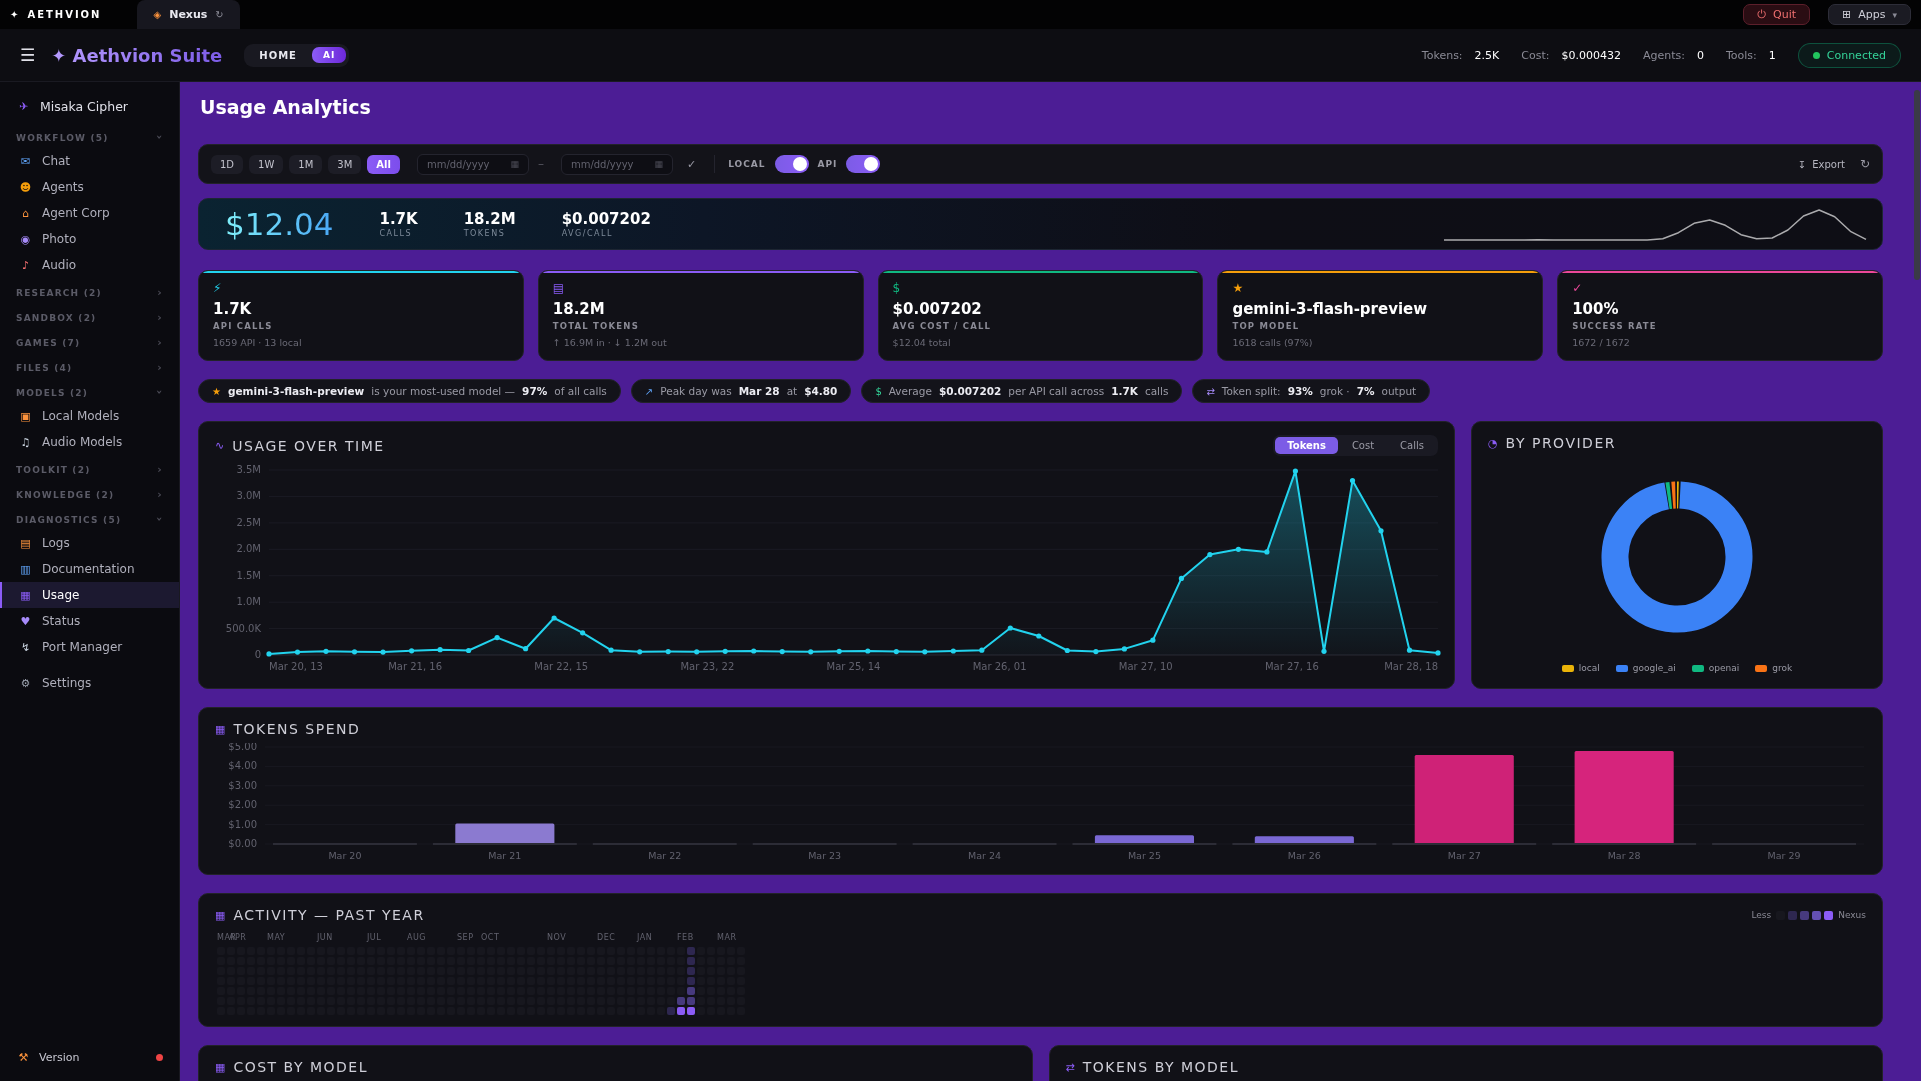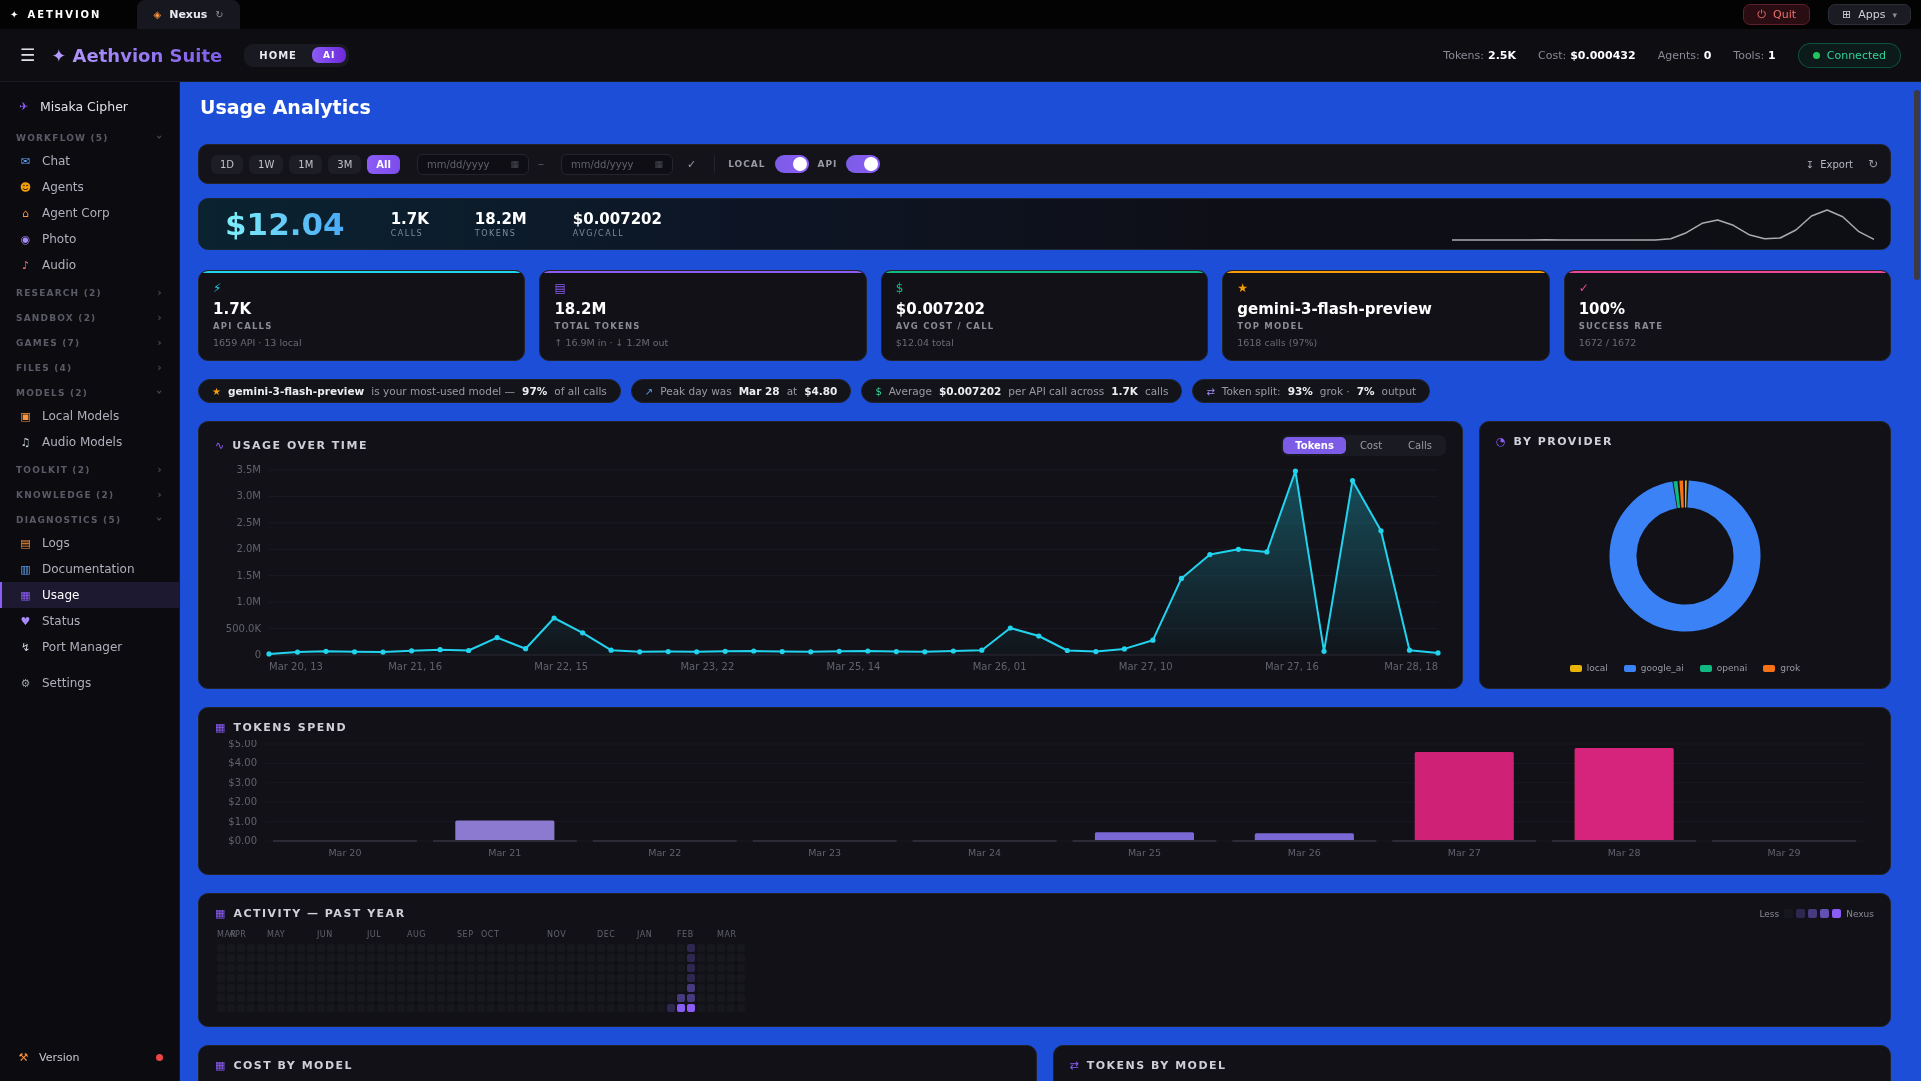--- a/index.html
+++ b/index.html
@@ -16,56 +16,56 @@
   .btn-apps{display:flex;align-items:center;gap:7px;background:#1b1b23;border:1px solid #2d2d38;color:#cfcfd8;border-radius:7px;padding:3px 13px;font-size:11px;margin-left:8px}
   .btn-apps .chv{font-size:9px;color:#8a8a95}
   
   .appbar{height:53px;background:#0d0d12;border-bottom:1px solid #1a1a22;display:flex;align-items:center;padding:0 20px;gap:16px}
   .burger{font-size:17px;color:#e0e0e8}
   .apptitle{font-size:18px;font-weight:bold;background:linear-gradient(90deg,#b79cff,#7c5ce6);-webkit-background-clip:text;background-clip:text;color:transparent;white-space:nowrap}
   .homegrp{display:flex;align-items:center;background:#191921;border-radius:9px;padding:3px;gap:3px;margin-left:6px}
   .home-btn{padding:3px 12px;font-size:10px;font-weight:bold;color:#e8e8ef;letter-spacing:1px}
   .ai-pill{padding:3px 11px;font-size:9px;font-weight:bold;color:#fff;background:linear-gradient(90deg,#8b5cf6,#6d28d9);border-radius:7px;letter-spacing:1px}
   .appstats{display:flex;gap:22px;align-items:center;font-size:11px;color:#8a8a95;margin-left:auto}
-  .appstats .stat b{color:#fff;margin-left:4px;font-weight:bold}
+  .appstats .stat b{color:#fff;margin-left:12px;font-weight:normal}
   .conn{display:flex;align-items:center;gap:7px;background:rgba(16,185,129,.08);border:1px solid rgba(16,185,129,.35);color:#34d399;border-radius:999px;padding:5px 14px;font-size:11px}
   .conn .dot{width:7px;height:7px;border-radius:50%;background:#22c55e}
   
   .shell{display:flex;height:999px}
   .sidebar{width:180px;background:#0b0b10;border-right:1px solid #191920;display:flex;flex-direction:column;padding:8px 0 6px}
   .sb-user{display:flex;align-items:center;gap:9px;padding:9px 16px;font-size:12.5px;color:#e0e0e8}
   .ico{width:15px;font-size:11px;text-align:center;flex:none}
   .sb-sec{display:flex;align-items:center;justify-content:space-between;padding:8px 16px 4px;font-size:9px;font-weight:bold;letter-spacing:1.2px;color:#5b5b67;cursor:default}
   .sb-sec .chev{color:#4a4a55;font-size:11px;display:inline-block}
   .sb-sec .chev.open{transform:rotate(90deg)}
   .sb-item{display:flex;align-items:center;gap:9px;padding:6px 16px;font-size:12px;color:#b0b0bc;border-left:2px solid transparent}
   .sb-item.active{background:#1c1930;border-left-color:#8b5cf6;color:#fff}
   .sb-item.sb-settings{margin-top:10px}
   .sb-version{display:flex;align-items:center;gap:8px;padding:11px 16px;font-size:11px;color:#c8c8d2}
   .reddot{width:7px;height:7px;border-radius:50%;background:#ef4444;margin-left:auto}
   
-  .main{flex:1;padding:12px 30px 0 18px;overflow:hidden;position:relative;background:#1d4ed8}
+  .main{flex:1;padding:12px 38px 0 18px;overflow:hidden;position:relative;background:#4c1d95}
   .pgtitle{font-size:19px;font-weight:bold;color:#fff;margin:2px 0 0 2px}
   .filterbar{margin-top:26px;height:40px;background:#131319;border:1px solid #222229;border-radius:10px;display:flex;align-items:center;gap:9px;padding:0 12px}
   .rng{display:flex;gap:6px}
   .rngbtn{min-width:30px;text-align:center;padding:4px 9px;font-size:10px;color:#c2c2cc;background:#1d1d26;border-radius:6px}
   .rngbtn.active{background:linear-gradient(90deg,#8b5cf6,#7c4dec);color:#fff;font-weight:bold}
   .dinput{display:flex;align-items:center;justify-content:space-between;background:#0e0e14;border:1px solid #24242e;border-radius:6px;padding:4px 9px;font-size:10px;color:#62626e;width:112px;margin-left:8px}
   .dinput .dico{color:#4a4a55;font-size:9px}
   .sep{color:#55555f}
   .chkbtn{color:#9a9aa5;font-size:11px;padding:0 5px}
   .vline{width:1px;height:18px;background:#24242e;margin:0 4px}
   .tgl-label{font-size:9px;font-weight:bold;letter-spacing:1px;color:#9a9aa5}
   .toggle{width:34px;height:18px;border-radius:9px;background:linear-gradient(90deg,#7c5ce6,#8b5cf6);position:relative;flex:none}
   .toggle::after{content:"";position:absolute;right:2px;top:2px;width:14px;height:14px;border-radius:50%;background:#fff}
   .exportbtn{display:flex;gap:6px;align-items:center;font-size:10px;color:#b6b6c0}
   .refbtn{color:#9a9aa5;font-size:12px;margin-left:6px}
   
   .hero{margin-top:14px;height:52px;border-radius:10px;border:1px solid #1d2633;background:linear-gradient(90deg,#0a2331 0%,#0d1626 30%,#0e0e16 62%,#0e0e15 100%);display:flex;align-items:center;padding:0 26px;gap:46px;position:relative;overflow:hidden}
-  .hero-total{font-size:31px;font-weight:bold;background:linear-gradient(90deg,#7ff0fb,#4aa8f5);-webkit-background-clip:text;background-clip:text;color:transparent}
+  .hero-total{font-size:31px;font-weight:normal;background:linear-gradient(90deg,#7ff0fb,#4aa8f5);-webkit-background-clip:text;background-clip:text;color:transparent}
   .hmetric .v{font-size:15px;font-weight:bold;color:#fff}
   .hmetric .l{font-size:8px;letter-spacing:1.5px;color:#7d8a99;margin-top:1px}
   .hspark{position:absolute;right:12px;top:4px;width:430px;height:44px}
   
   .cards{margin-top:20px;display:flex;gap:14px}
   .card{flex:1;background:#111117;border:1px solid #222229;border-radius:10px;padding:10px 14px 12px;position:relative;overflow:hidden}
   .card .accent{position:absolute;top:0;left:0;right:0;height:2px}
   .card .cico{font-size:12px;margin-bottom:5px}
   .card .cval{font-size:15px;font-weight:bold;color:#fff;white-space:nowrap}
   .card .clab{font-size:8.5px;font-weight:bold;letter-spacing:1.2px;color:#8a8a95;margin-top:3px}
@@ -75,21 +75,21 @@
   .pill{display:flex;align-items:center;gap:7px;background:#13131a;border:1px solid #222229;border-radius:999px;padding:5px 13px;font-size:10.5px;color:#9a9aa5;white-space:nowrap}
   .pill b{color:#ececf2}
   .pill .pico{font-size:10px}
   
   .chartsrow{margin-top:18px;display:flex;gap:16px;height:268px}
   .panel{background:#111117;border:1px solid #222229;border-radius:10px;padding:13px 16px}
   .usagepanel{flex:1;display:flex;flex-direction:column;min-width:0}
   .providerpanel{width:412px;display:flex;flex-direction:column}
   .phead{display:flex;align-items:center;gap:8px}
   .picon{color:#8b5cf6;font-size:11px}
-  .plabel{font-size:11px;font-weight:bold;letter-spacing:1.5px;color:#cfcfd8}
+  .plabel{font-size:14px;font-weight:normal;letter-spacing:1.5px;color:#cfcfd8}
   .modes{margin-left:auto;display:flex;background:#1a1a23;border-radius:7px;padding:2px;gap:2px}
   .mode{padding:3px 12px;font-size:10px;color:#9a9aa5;border-radius:5px}
   .mode.active{background:#7c5ce6;color:#fff;font-weight:bold}
   .chartbody{flex:1;margin-top:6px;min-height:0}
   .donutwrap{flex:1;display:flex;align-items:center;justify-content:center}
   .plegend{display:flex;justify-content:center;gap:16px;font-size:9px;color:#9a9aa5;padding-bottom:2px}
   .plg-item{display:flex;align-items:center;gap:5px}
   .sw{width:12px;height:7px;border-radius:2px;display:inline-block}
   .spendpanel{margin-top:18px;height:168px;display:flex;flex-direction:column}
   .activitypanel{margin-top:18px;height:134px}

